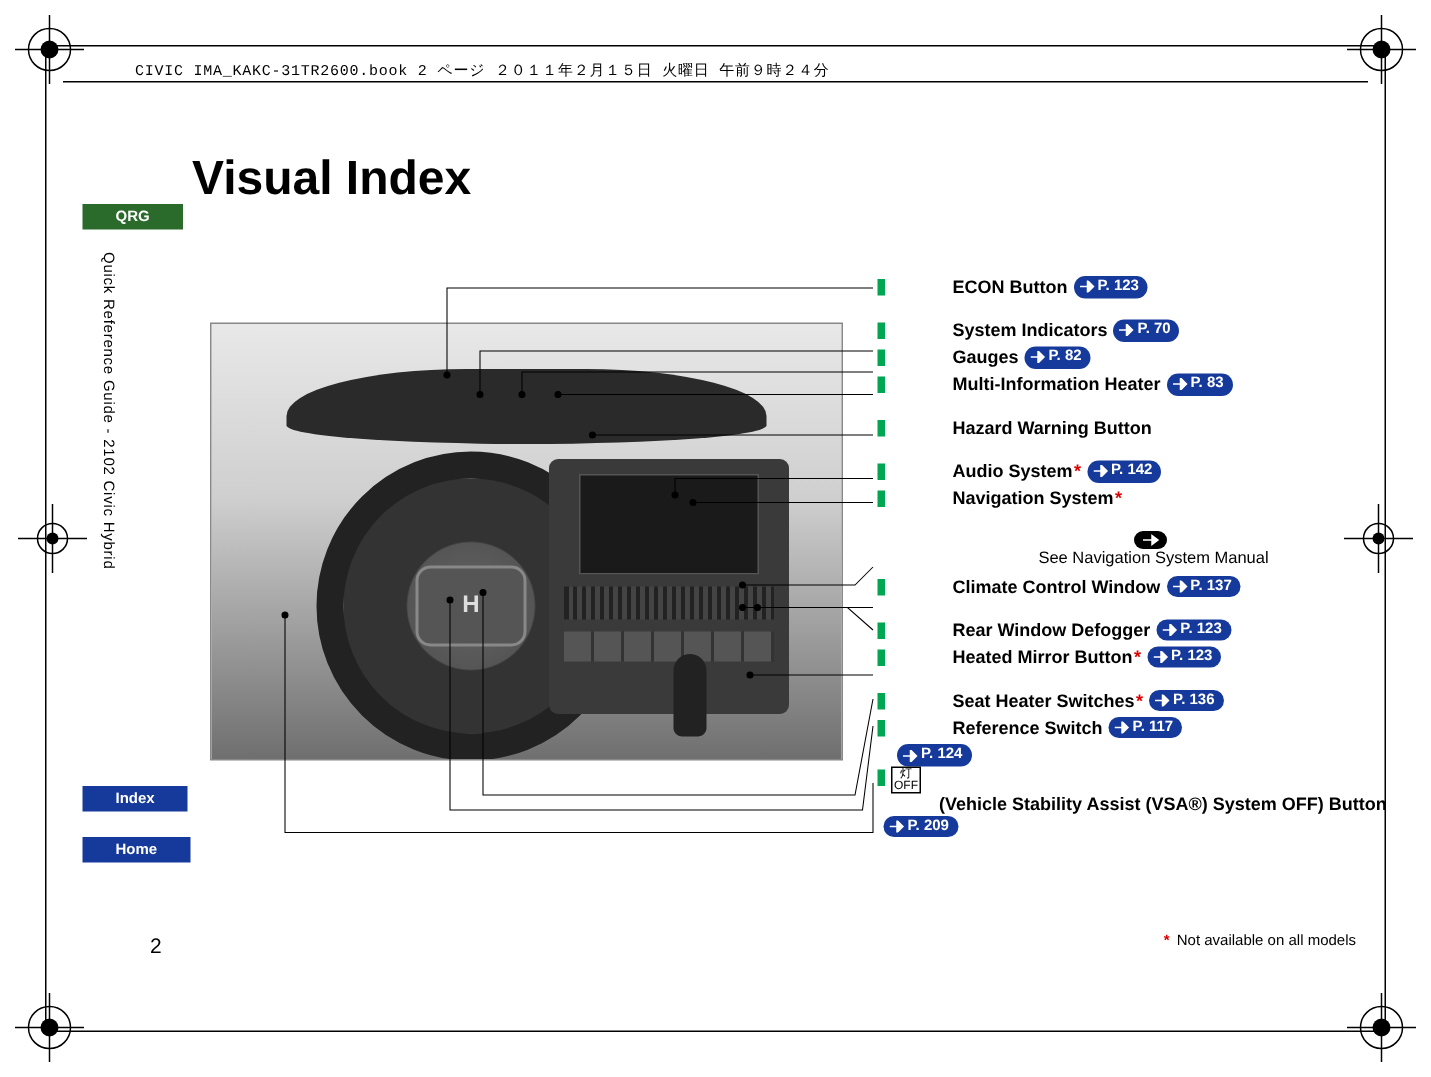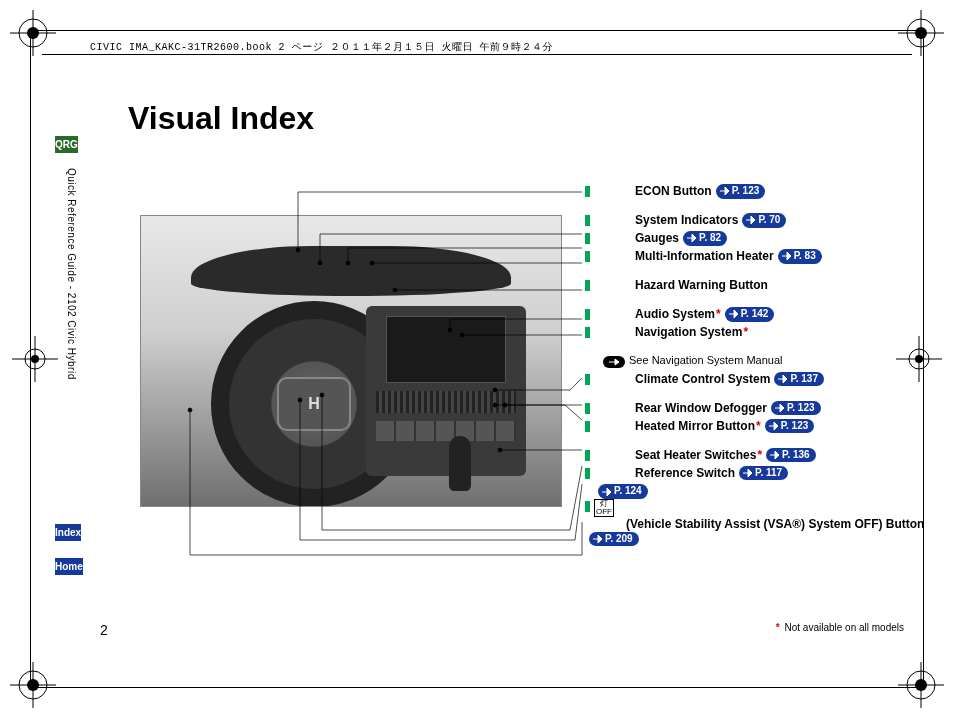--- a/index.html
+++ b/index.html
@@ -41,21 +41,21 @@
     left: 128px;
     top: 100px;
     font-size: 32px;
     font-weight: bold;
   }
   .side-tab {
     position: absolute;
     left: 55px;
     font-size: 10px;
     color: #fff;
-    padding: 3px 0;
+    padding: 3px 22px;
     font-weight: bold;
   }
   .tab-qrg { top: 136px; background: #2a6a2a; }
   .tab-index { top: 524px; background: #153a9b; }
   .tab-home { top: 558px; background: #153a9b; }
   .side-vertical {
     position: absolute;
     left: 66px;
     top: 168px;
     writing-mode: vertical-rl;
@@ -196,22 +196,23 @@
     font-weight: bold;
     vertical-align: middle;
   }
   .page-pill svg {
     margin-right: 2px;
   }
   .see-line {
     font-size: 11px;
     margin-left: 18px;
     display: flex;
-    align-items: flex-end;
+    align-items: center;
     margin-bottom: 4px;
+    flex-direction: column;
   }
   .see-badge {
     display: inline-flex;
     align-items: center;
     justify-content: center;
     background: #000;
     color: #fff;
     border-radius: 9px;
     width: 22px;
     height: 12px;
@@ -362,21 +363,21 @@
     <div class="see-line">
       <span class="see-badge">
         <svg width="12" height="8" viewBox="0 0 12 8">
           <path d="M1 4 H7 M7 1 L11 4 L7 7 Z" fill="#fff" stroke="#fff"></path>
         </svg>
       </span>
       <span>See Navigation System Manual</span>
     </div>
     <div class="callout-item gap-after">
       <span class="marker"></span>
-      <span class="label">Climate Control System</span>
+      <span class="label">Climate Control Window</span>
       <span class="page-pill"><svg width="10" height="8" viewBox="0 0 10 8">
           <path d="M0 4 L5 4 M5 0 L9 4 L5 8 Z" fill="#fff" stroke="#fff" stroke-width="1"></path>
         </svg>P. 137</span>
     </div>
     <div class="callout-item">
       <span class="marker"></span>
       <span class="label">Rear Window Defogger</span>
       <span class="page-pill"><svg width="10" height="8" viewBox="0 0 10 8">
           <path d="M0 4 L5 4 M5 0 L9 4 L5 8 Z" fill="#fff" stroke="#fff" stroke-width="1"></path>
         </svg>P. 123</span>

